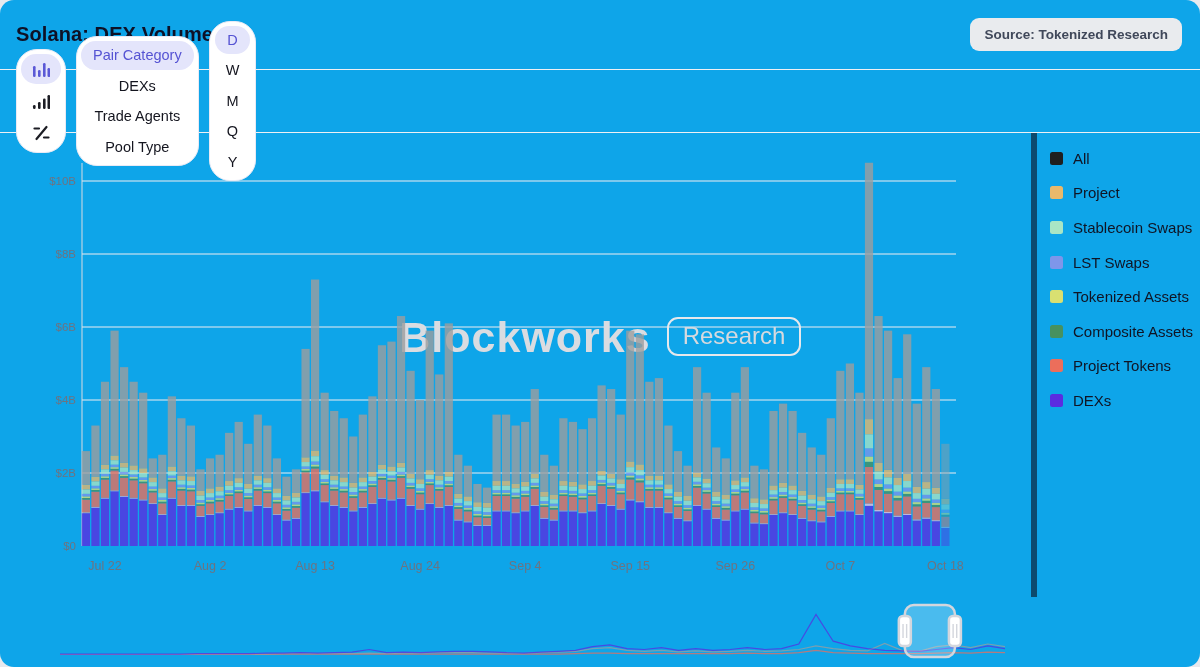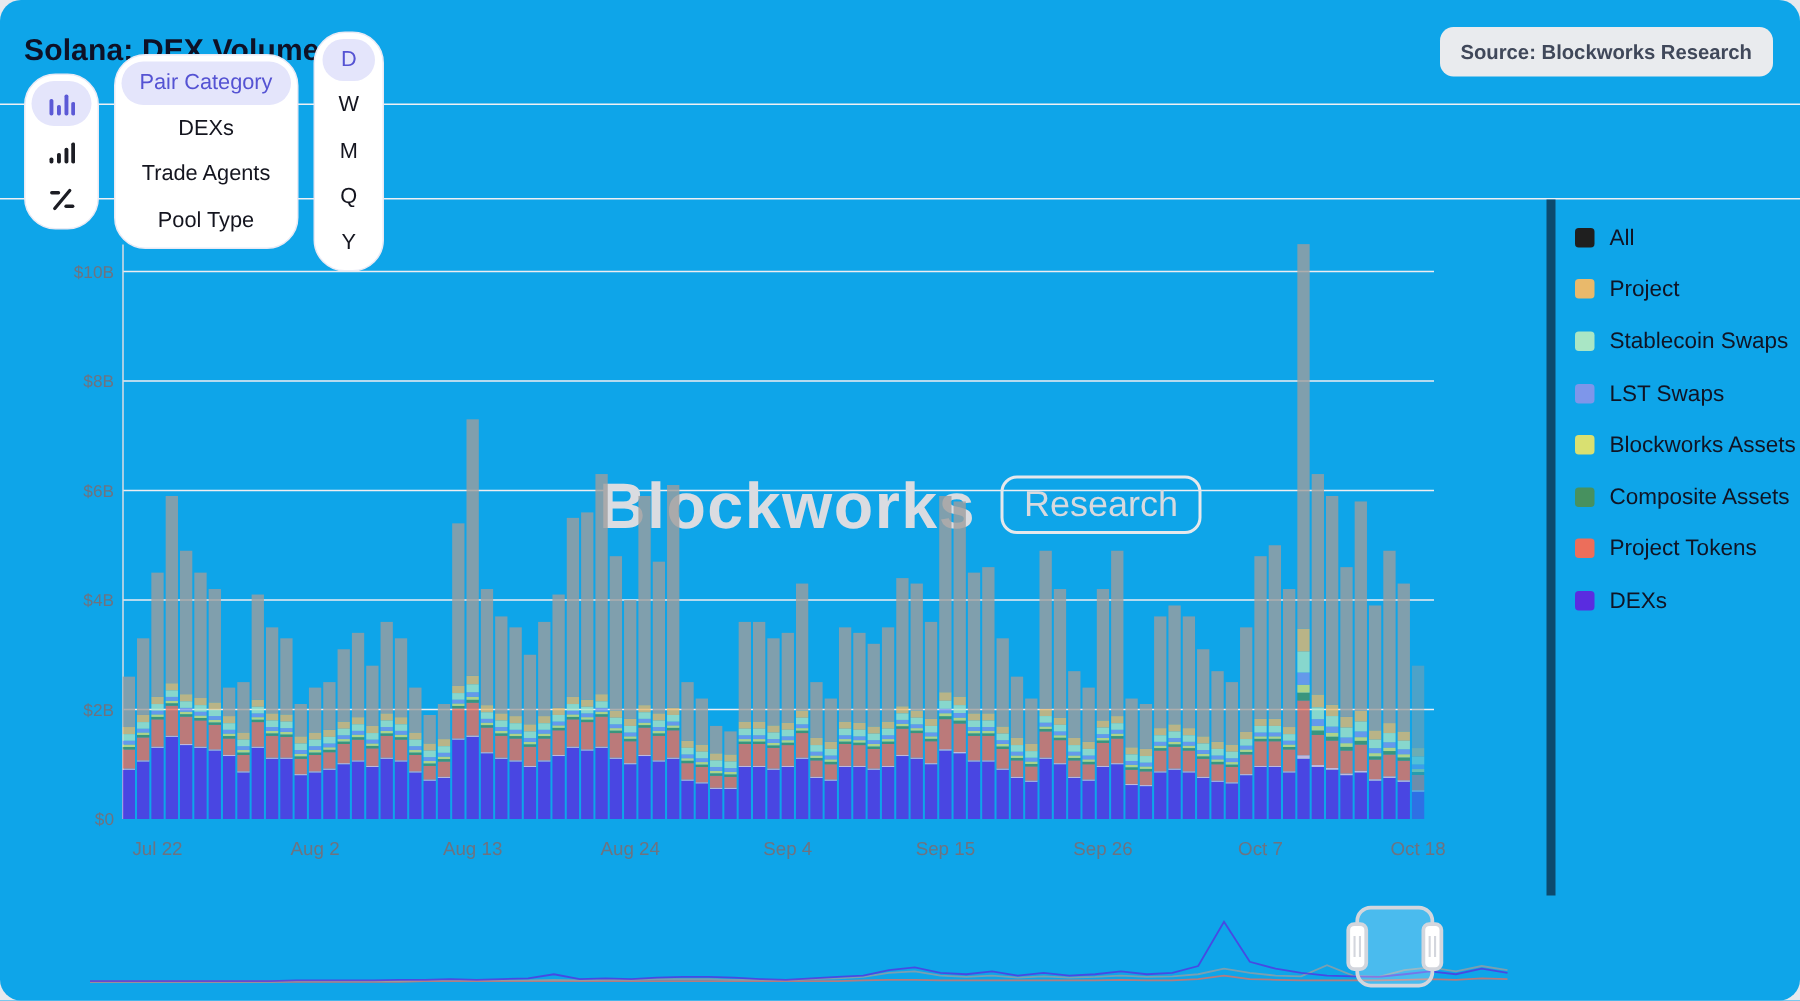--- a/index.html
+++ b/index.html
@@ -55,21 +55,21 @@
   .nav-wrap{height:70px;position:relative}
   svg text{font-family:"Liberation Sans",sans-serif}
 </style>
 </head>
 <body>
 
 <div class="card">
 
   <div class="header">
     <div class="title">Solana: DEX Volume</div>
-    <div class="src-badge">Source: Blockworks Research</div>
+    <div class="src-badge">Source: Tokenized Research</div>
   </div>
 
   <div class="toolbar">
     <div class="pillgroup" id="chart-type-group">
         <div class="iconbtn sel">
           <span style="display: flex;">
             <svg width="18" height="17" viewBox="0 0 18 17">
      <g fill="#5b59d6">
                 <rect x="1" y="5" width="2.6" height="11" rx="1.2"></rect>
                 <rect x="6" y="9" width="2.6" height="7" rx="1.2"></rect>
@@ -1160,21 +1160,21 @@
         <div class="legend-item">
           <span class="swatch" style="background: rgb(169, 230, 197);"></span>
           <span>Stablecoin Swaps</span>
         </div>
         <div class="legend-item">
           <span class="swatch" style="background: rgb(126, 150, 234);"></span>
           <span>LST Swaps</span>
         </div>
         <div class="legend-item">
           <span class="swatch" style="background: rgb(217, 224, 113);"></span>
-          <span>Blockworks Assets</span>
+          <span>Tokenized Assets</span>
         </div>
         <div class="legend-item">
           <span class="swatch" style="background: rgb(71, 145, 95);"></span>
           <span>Composite Assets</span>
         </div>
         <div class="legend-item">
           <span class="swatch" style="background: rgb(236, 110, 91);"></span>
           <span>Project Tokens</span>
         </div>
         <div class="legend-item">

